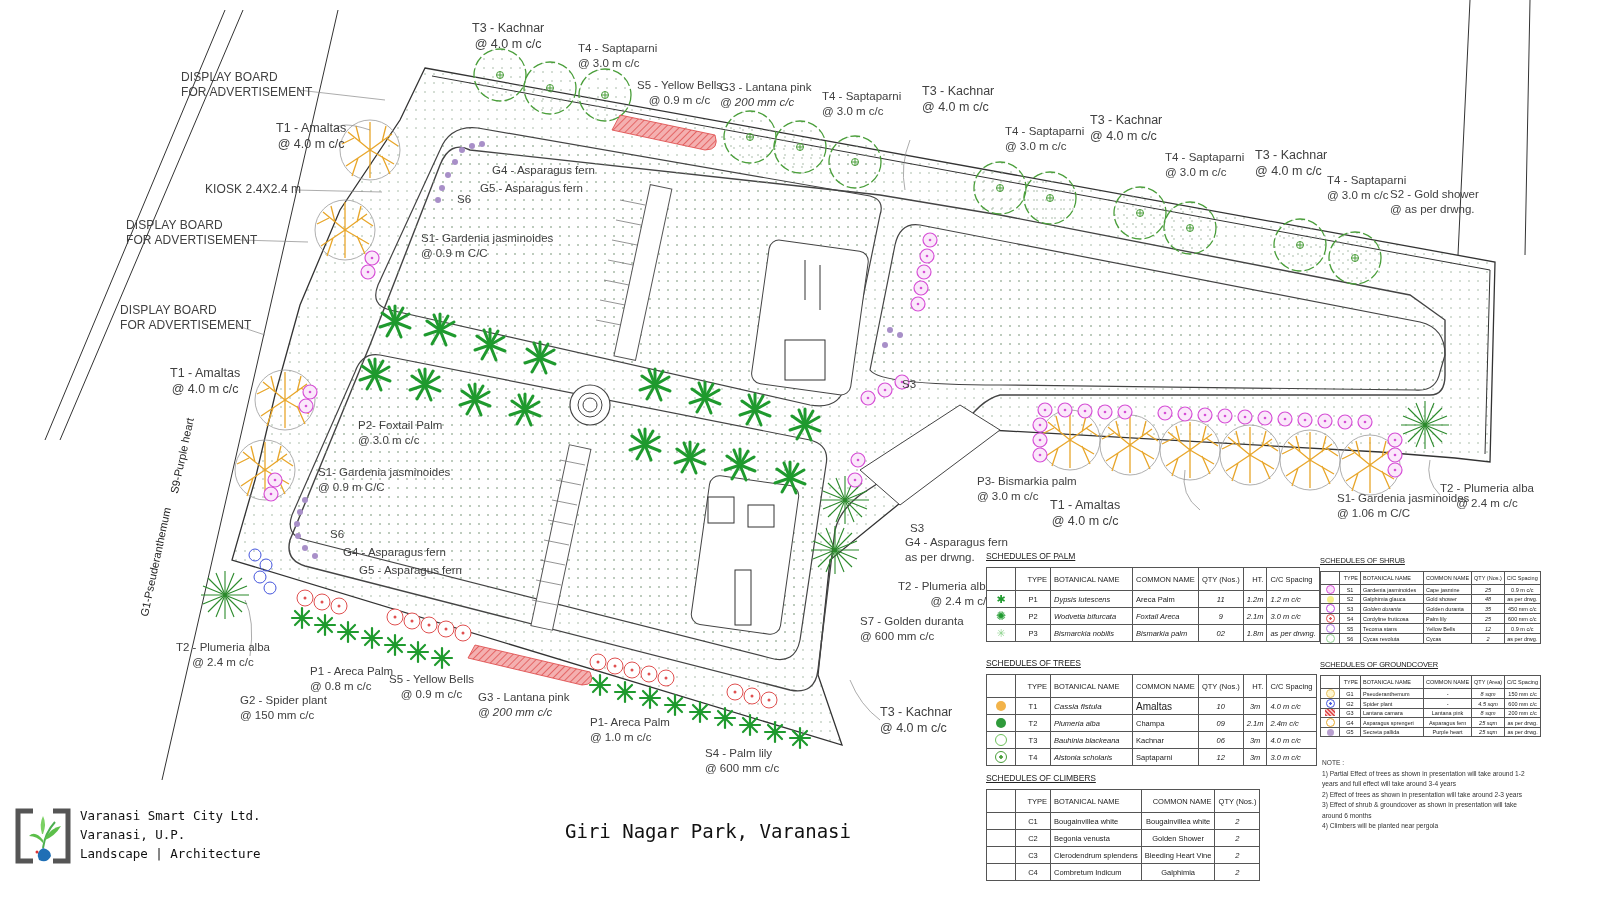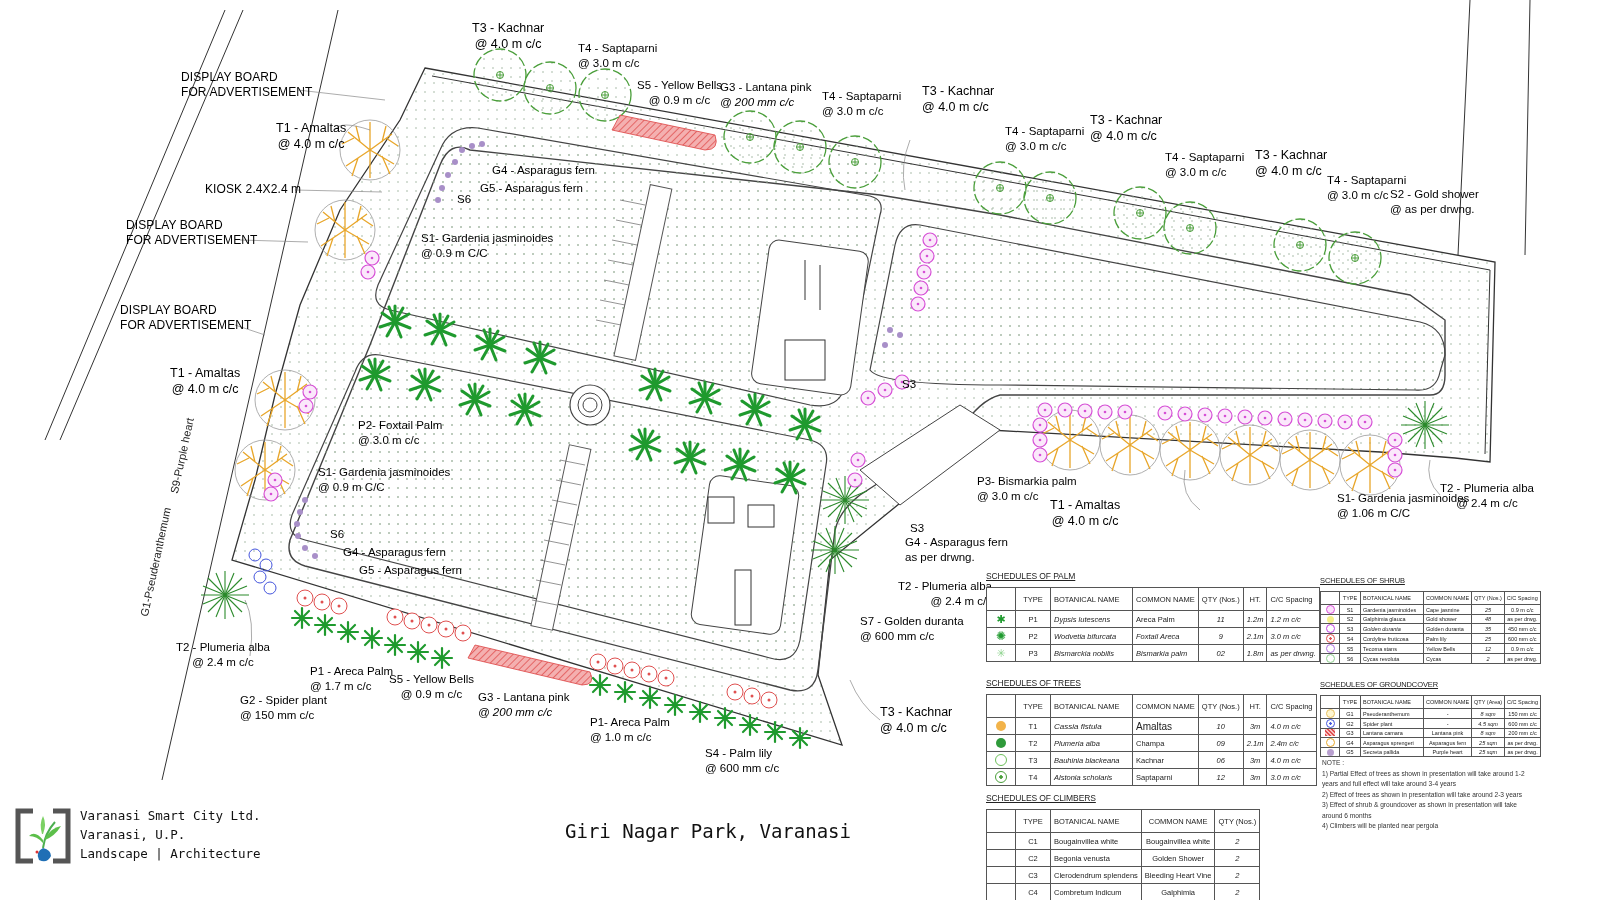--- a/index.html
+++ b/index.html
@@ -1,26 +1,26 @@
 <!DOCTYPE html>
 <html><head>
 <meta charset="utf-8">
 <style>
   html, body { margin:0; padding:0; background:#ffffff; }
   body { width:1600px; height:900px; position:relative; overflow:hidden; font-family:"Liberation Sans", sans-serif; color:#222; }
   .plan { position:absolute; left:0; top:0; width:1600px; height:900px; }
-  .lbl { position:absolute; font-size:11.5px; line-height:15px; color:#000000; white-space:nowrap; font-family:"Liberation Sans", sans-serif; }
+  .lbl { position:absolute; font-size:11.5px; line-height:15px; color:#404040; white-space:nowrap; font-family:"Liberation Sans", sans-serif; }
   .lbl.big { font-size:12.5px; line-height:16px; }
   .lbl.caps { font-size:12px; letter-spacing:0.1px; }
   .vert { position:absolute; font-size:11px; transform:rotate(-78deg); transform-origin:left top; white-space:nowrap; }
-  .sched { position:absolute; font-size:7.5px;margin-top:20px; }
+  .sched { position:absolute; font-size:7.5px; }
   .sched-title { font-size:8.5px; text-decoration:underline; margin-bottom:6px; letter-spacing:-0.1px; }
   table.s { border-collapse:collapse; background:#fff; }
   table.s td, table.s th { border:1px solid #555; padding:1px 3px; height:14px; font-weight:normal; font-size:7.5px; white-space:nowrap; }
-  table.s th { height:20px; }
+  table.s th { height:20px;text-align:right; }
   table.s td.c { text-align:center; }
   table.s td.it { font-style:italic; }
   .sw { display:inline-block; width:10px; height:10px; border-radius:50%; vertical-align:middle; }
   .small-sched table.s td, .small-sched table.s th { font-size:5.5px; height:8px; padding:0 2px; }
   .small-sched table.s th { height:12px; }
   .small-sched .sched-title { font-size:7.5px; }
   .note { position:absolute; left:1322px; top:758px; font-size:6.6px; line-height:10.5px; width:210px; color:#333; }
   .brand { position:absolute; left:80px; top:806px; font-family:"DejaVu Sans Mono", monospace; font-size:12.5px; line-height:19px; color:#111; }
   .title { position:absolute; left:565px; top:820px; font-family:"DejaVu Sans Mono", monospace; font-size:19px; color:#111; }
 </style>
@@ -436,21 +436,21 @@
   <div class="lbl" style="left:176px;top:640px;text-align:center">
       <div>T2 - Plumeria alba</div>
       <div>@ 2.4 m c/c</div>
     </div>
   <div class="lbl" style="left:240px;top:693px">
       <div>G2 - Spider plant</div>
       <div>@ 150 mm c/c</div>
     </div>
   <div class="lbl" style="left:310px;top:664px">
       <div>P1 - Areca Palm</div>
-      <div>@ 1.7 m c/c</div>
+      <div>@ 0.8 m c/c</div>
     </div>
   <div class="lbl" style="left:389px;top:672px;text-align:center">
       <div>S5 - Yellow Bells</div>
       <div>@ 0.9 m c/c</div>
     </div>
   <div class="lbl" style="left:478px;top:690px">
       <div>G3 - Lantana pink</div>
       <div style="font-style:italic">@ 200 mm c/c</div>
     </div>
   <div class="lbl" style="left:590px;top:715px">

